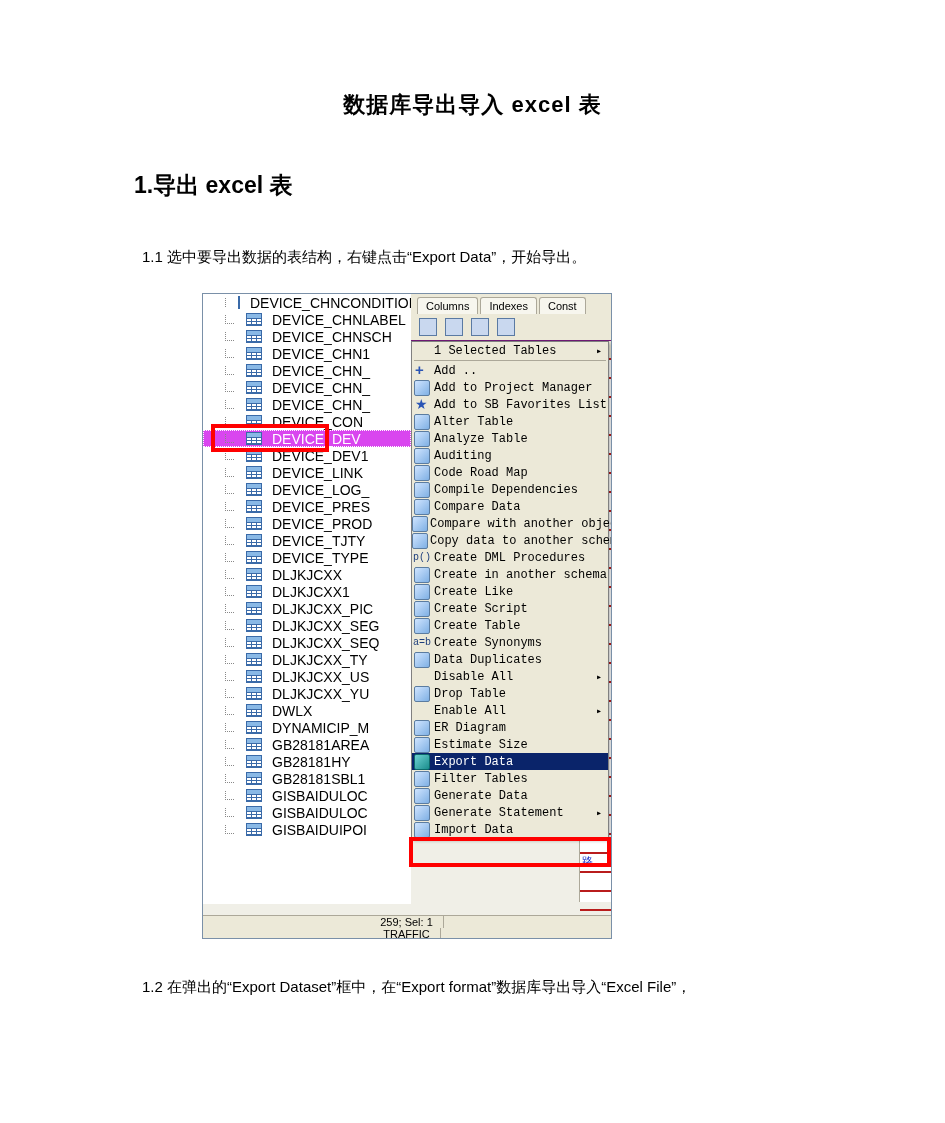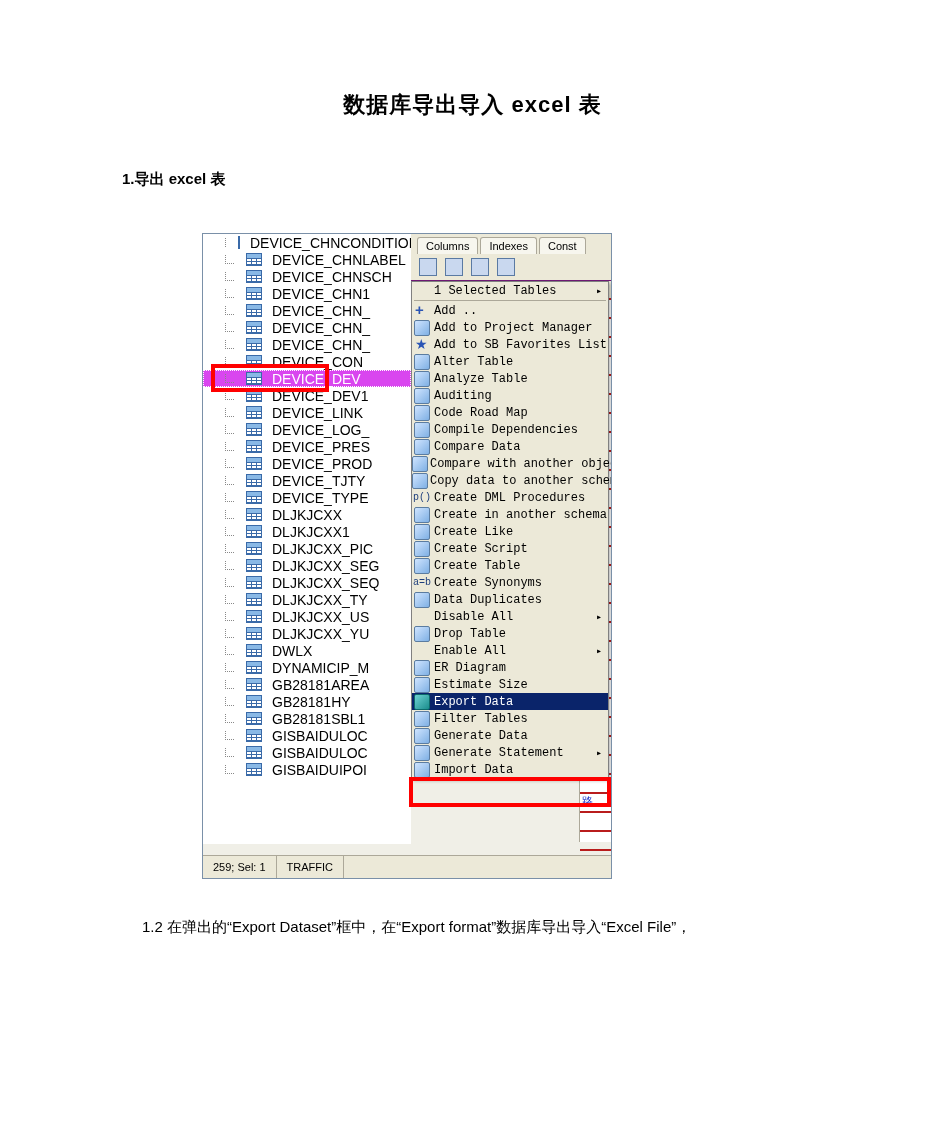--- a/index.html
+++ b/index.html
@@ -18,23 +18,23 @@
     border-radius: 16px;
   }
   h1.doc-title {
     text-align: center;
     font-size: 22px;
     font-weight: bold;
     margin: 0 0 50px 0;
     letter-spacing: 1px;
   }
   h2.section {
-    font-size: 15px;
+    font-size: 23px;
     font-weight: bold;
-    margin: 0 0 44px 4px;
+    margin: 0 0 44px 16px;
   }
   p.step {
     font-size: 15px;
     line-height: 1.6;
     margin: 0 0 24px 0;
     padding-left: 24px;
   }
 
   
   .figure-wrap {
@@ -231,20 +231,21 @@
   .status {
     position: absolute;
     left: 0; bottom: 0; right: 0;
     height: 22px;
     background: #ece9d8;
     border-top: 1px solid #aca899;
     display: flex;
     align-items: center;
     font-family: Tahoma, sans-serif;
     font-size: 11px;
+    flex-direction: column;
   }
   .status .cell {
     border-right: 1px solid #aca899;
     padding: 0 10px;
     height: 100%;
     display: flex;
     align-items: center;
   }
   .status .spacer { flex: 1; }
 
@@ -262,20 +263,23 @@
 </style>
 </head>
 <body>
 
 <div class="page">
 
   <h1 class="doc-title">数据库导出导入 excel 表</h1>
 
   <h2 class="section">1.导出 excel 表</h2>
 
+  <p class="step">
+    <span>1.1 选中要导出数据的表结构，右键点击“</span><span>Export Data</span><span>”，开始导出。</span>
+  </p>
 
   <div class="figure-wrap">
     <div class="figure">
 
       <div class="tree" id="tree">
           <div class="tree-row">
             <span class="tick"></span>
             <span class="grid-icon"></span>
             <span>DEVICE_CHNCONDITION</span>
           </div>

